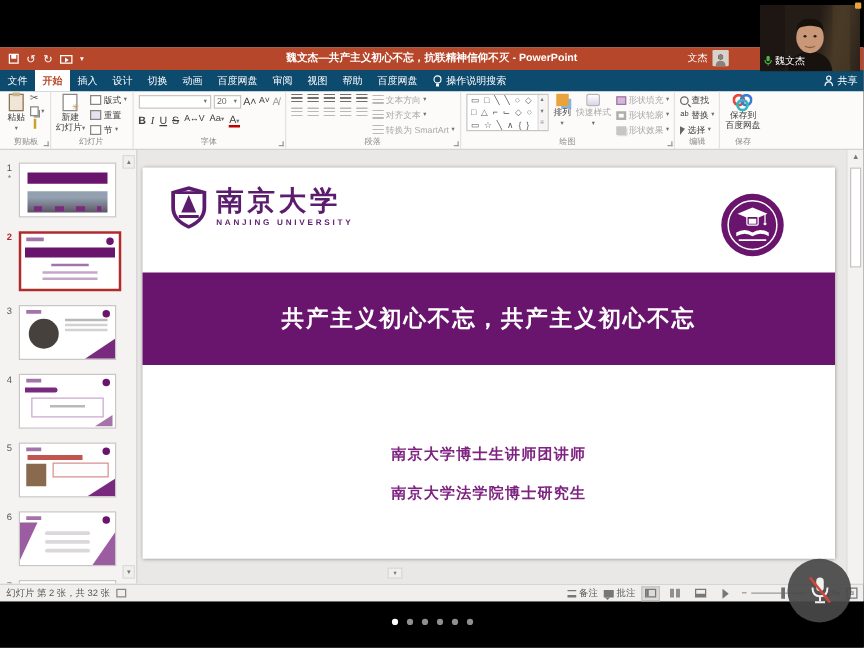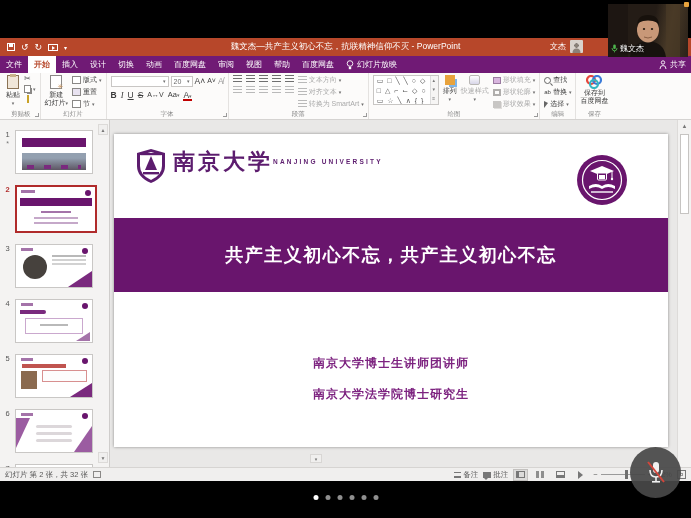--- a/index.html
+++ b/index.html
@@ -12,27 +12,27 @@
 
   
   .titlebar { height:18px; background:#B7472A; display:flex; align-items:center; color:#fff; position:relative; }
   .qat { display:flex; align-items:center; gap:6px; padding-left:7px; }
   .ico-save { width:8px; height:8px; border:1px solid #fff; position:relative; }
   .ico-save:after { content:""; position:absolute; left:1px; top:0; width:4px; height:3px; background:#fff; }
   .glyph-undo { font-size:9px; line-height:9px; }
   .qat .mini-caret { font-size:6px; }
   .ico-present { width:10px; height:7px; border:1px solid #fff; position:relative; }
   .ico-present:after { content:""; position:absolute; left:3px; top:1px; border-left:3px solid #fff; border-top:2px solid transparent; border-bottom:2px solid transparent; }
-  .tb-title { position:absolute; left:0; right:0; text-align:center; font-size:8.5px; white-space:nowrap; pointer-events:none; }
+  .tb-title { position:absolute; left:0; right:0; text-align:center; font-size:8.5px; white-space:nowrap; pointer-events:none;font-weight:bold; }
   .tb-right { position:absolute; right:108px; top:2px; display:flex; align-items:center; gap:4px; }
   .tb-user { font-size:8px; }
   .tb-avatar { width:13px; height:13px; background:#d9d2cc; border-radius:1px; display:flex; align-items:flex-end; justify-content:center; overflow:hidden; }
 
   
-  .tabsrow { height:17px; background:#701a75; display:flex; align-items:stretch; color:#fff; position:relative; }
+  .tabsrow { height:17px; background:#0c4a6e; display:flex; align-items:stretch; color:#fff; position:relative; }
   .tab { padding:0 6px; font-size:8px; display:flex; align-items:center; white-space:nowrap; }
   .tab.active { background:#fff; color:#B7472A; font-weight:bold; }
   .tab-search { display:flex; align-items:center; gap:3px; margin-left:6px; font-size:8px; }
   .share-btn { position:absolute; right:5px; top:0; bottom:0; display:flex; align-items:center; gap:3px; font-size:8px; }
 
   
   .ribbon { height:47px; background:#fcfbfa; border-bottom:1px solid #d5d3d1; display:flex; align-items:stretch; padding-left:2px; }
   .rgroup { position:relative; display:flex; flex-direction:column; border-right:1px solid #e4e2e0; padding:2px 4px 0 4px; }
   .rbody { flex:1; display:flex; gap:4px; align-items:flex-start; }
   .rlabel { text-align:center; font-size:6.5px; color:#8b8b8b; height:10px; line-height:10px; white-space:nowrap; }
@@ -89,21 +89,21 @@
 
   
   .slide-area { flex:1; position:relative; }
   .slide { position:absolute; left:4px; top:14px; width:554px; height:313px; background:#fff; box-shadow:0 0 3px rgba(0,0,0,.4); }
   .vscroll { position:absolute; right:0; top:0; bottom:0; width:14px; background:#f3f2f1; border-left:1px solid #dddbd9; }
   .vscroll .arr { height:12px; font-size:6px; color:#777; text-align:center; line-height:12px; }
   .vscroll .vthumb { position:absolute; left:2px; right:2px; top:14px; height:80px; background:#fff; border:1px solid #c6c4c2; }
   .collapse-btn { position:absolute; left:200px; bottom:4px; width:12px; height:9px; background:#f0efee; border:1px solid #d8d6d4; font-size:5px; color:#777; text-align:center; line-height:8px; }
 
   .s-logo { position:absolute; left:22px; top:14px; display:flex; gap:7px; align-items:flex-start; }
-  .s-logo-text { display:flex; flex-direction:row;align-items:center; }
+  .s-logo-text { display:flex; flex-direction:column; }
   .s-univ { font-family:"DejaVu Serif","Liberation Serif",serif; font-weight:bold; font-size:22px; line-height:26px; color:#5c1c6e; letter-spacing:3px; }
   .s-univ-en { font-size:6.5px; font-weight:bold; letter-spacing:2.2px; color:#5c1c6e; margin-top:1px; }
   .s-emblem { position:absolute; right:40px; top:20px; }
   .s-banner { position:absolute; left:0; right:0; top:84px; height:74px; background:#69156d; display:flex; align-items:center; justify-content:center; }
   .s-title { color:#fff; font-size:18px; font-weight:bold; letter-spacing:1.5px; }
   .s-speaker { position:absolute; top:192px; left:0; right:0; text-align:center; color:#7d2380; font-size:14.5px; font-weight:bold; letter-spacing:2px; }
   .s-aff { position:absolute; left:0; right:0; text-align:center; color:#7d2380; font-size:12px; font-weight:bold; letter-spacing:1px; }
   .s-aff.a1 { top:221px; }
   .s-aff.a2 { top:252px; }
 
@@ -180,21 +180,21 @@
       <span class="tab">百度网盘</span>
       <span class="tab">审阅</span>
       <span class="tab">视图</span>
       <span class="tab">帮助</span>
       <span class="tab">百度网盘</span>
       <span class="tab-search">
         <svg width="8" height="10" viewBox="0 0 8 10">
             <circle cx="4" cy="3.5" r="2.8" fill="none" stroke="#fff" stroke-width="0.9"></circle>
             <rect x="2.8" y="6.8" width="2.4" height="2.4" fill="#fff"></rect>
           </svg>
-        <span>幻灯片放映</span>
+        <span>操作说明搜索</span>
       </span>
       <span class="share-btn">
         <svg width="8" height="9" viewBox="0 0 8 9">
             <circle cx="4" cy="2.5" r="1.7" fill="none" stroke="#fff" stroke-width="0.9"></circle>
             <path d="M1 9 Q1 5.5 4 5.5 Q7 5.5 7 9" fill="none" stroke="#fff" stroke-width="0.9"></path>
           </svg>
         <span>共享</span>
       </span>
     </div>
 

